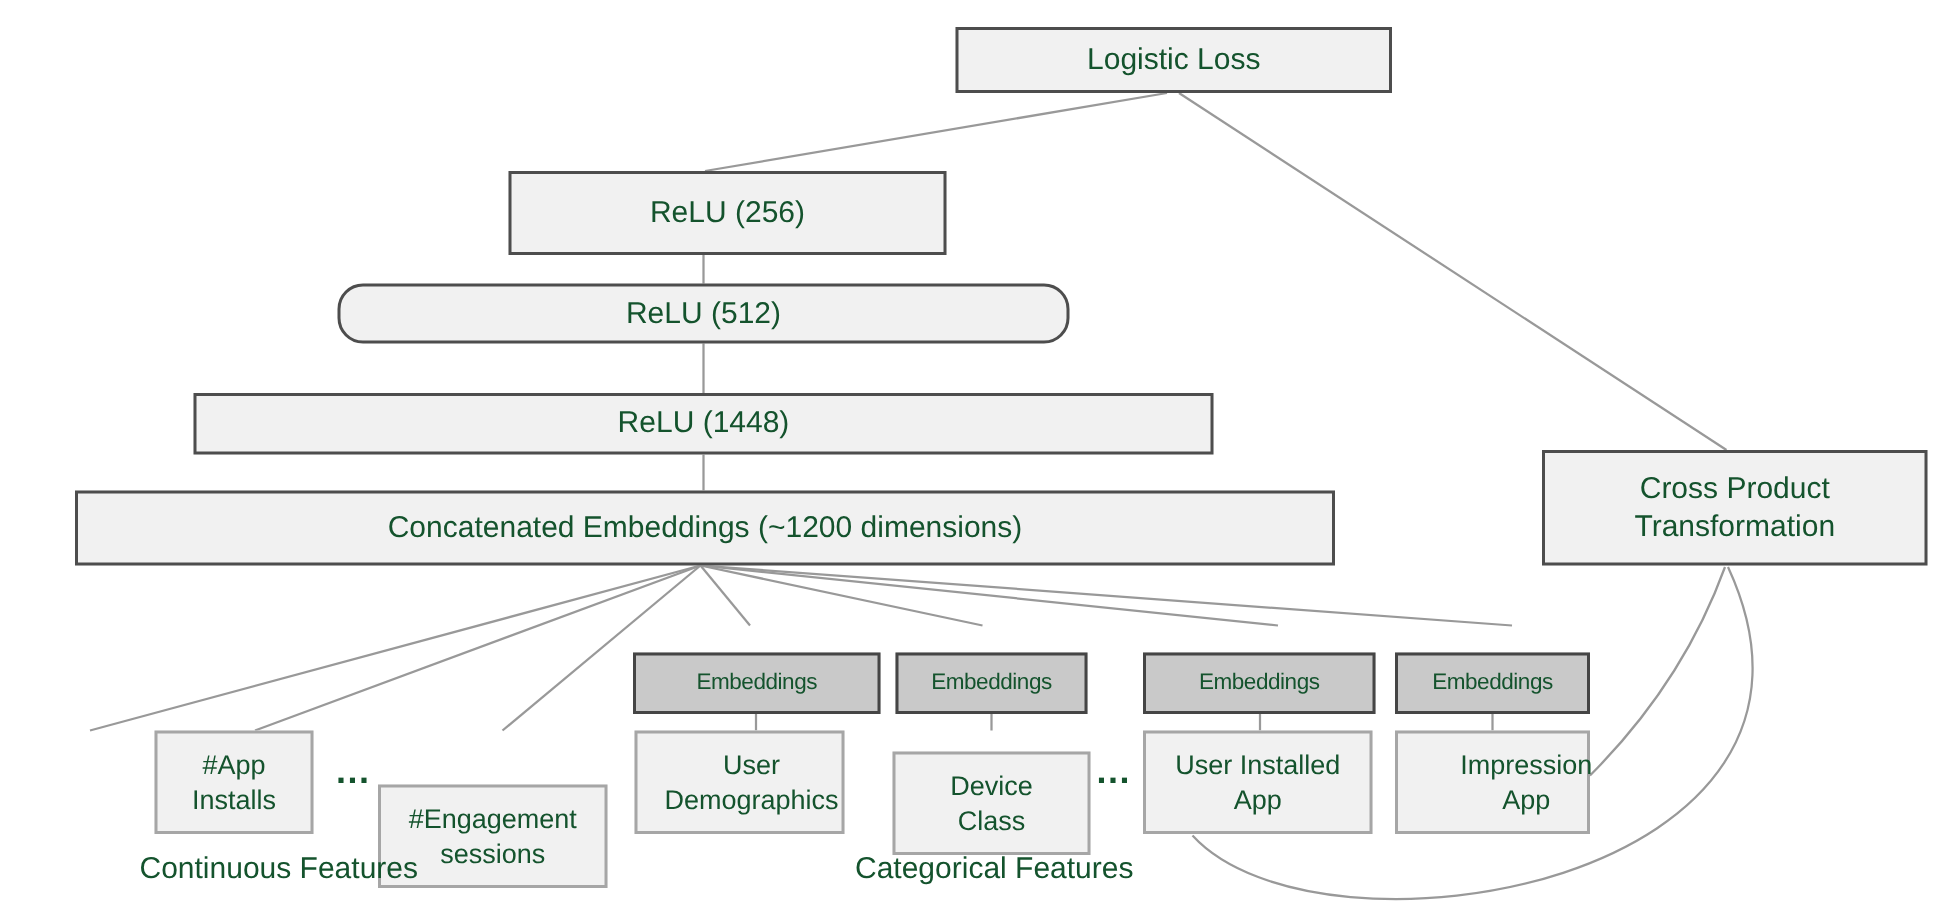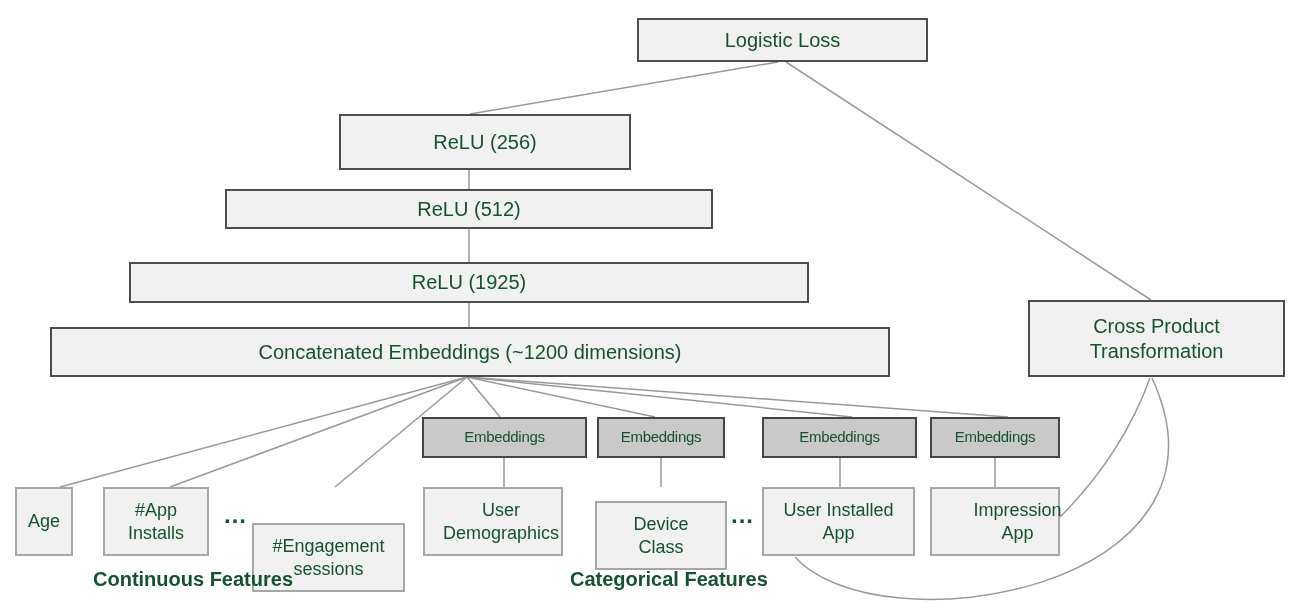--- a/index.html
+++ b/index.html
@@ -11,34 +11,35 @@
   .node{
     position:absolute;z-index:1;box-sizing:border-box;
     display:flex;align-items:center;justify-content:center;text-align:center;
     background:#f1f1f1;border:2px solid #4d4d4d;
     white-space:pre-line;line-height:1.25;
   }
   .deep{font-size:20px;}
   .emb{
     background:#c9c9c9;border:2px solid #454545;font-size:15px;
     letter-spacing:-0.3px;
+    margin-top:18px;
   }
   .feat{border:2px solid #a6a6a6;font-size:18px;}
   .dots{
     position:absolute;z-index:1;font-size:24px;font-weight:bold;
     letter-spacing:1px;line-height:1;
   }
   .grouplabel{
-    position:absolute;z-index:1;font-size:20px;font-weight:bold;
+    position:absolute;z-index:1;font-size:20px;font-weight:normal;
     white-space:nowrap;
   }
   
   #logistic-loss {left:637px;top:18px;width:291px;height:44px;}
   #relu-256      {left:323px;top:114px;width:292px;height:56px;margin-left:16px;}
-  #relu-512      {left:225px;top:189px;width:488px;height:40px;}
+  #relu-512      {left:225px;top:189px;width:488px;height:40px;border-radius:17px;}
   #relu-1024     {left:129px;top:262px;width:680px;height:41px;}
   #concat        {left:50px;top:327px;width:840px;height:50px;text-align:right;}
   #cross-product {left:1028px;top:300px;width:257px;height:77px;font-size:20px;}
   #emb-1{left:422px;top:417px;width:165px;height:41px;}
   #emb-2{left:597px;top:417px;width:128px;height:41px;}
   #emb-3{left:762px;top:417px;width:155px;height:41px;}
   #emb-4{left:930px;top:417px;width:130px;height:41px;}
   #feat-age           {left:15px; top:487px;width:58px; height:69px;}
   #feat-app-installs  {left:103px;top:487px;width:106px;height:69px;}
   #feat-engagement    {left:252px;top:487px;width:153px;height:69px;margin-top:36px;}
@@ -80,31 +81,30 @@
       <line x1="995" y1="458" x2="995" y2="487"></line>
 
       <path d="M 795,557 C 880,650 1250,590 1152,378"></path>
       <path d="M 1060,517 Q 1122,455 1150,378"></path>
     </g>
   </svg>
 
   <div class="node deep" id="logistic-loss">Logistic Loss</div>
   <div class="node deep" id="relu-256">ReLU (256)</div>
   <div class="node deep" id="relu-512">ReLU (512)</div>
-  <div class="node deep" id="relu-1024">ReLU (1925)</div>
+  <div class="node deep" id="relu-1024">ReLU (1448)</div>
   <div class="node deep" id="concat">Concatenated Embeddings (~1200 dimensions)</div>
   <div class="node deep" id="cross-product">Cross Product
 Transformation</div>
 
   <div class="node emb" id="emb-1">Embeddings</div>
   <div class="node emb" id="emb-2">Embeddings</div>
   <div class="node emb" id="emb-3">Embeddings</div>
   <div class="node emb" id="emb-4">Embeddings</div>
 
-  <div class="node feat" id="feat-age">Age</div>
   <div class="node feat" id="feat-app-installs">#App
 Installs</div>
   <div class="dots" id="dots-continuous">...</div>
   <div class="node feat" id="feat-engagement">#Engagement
 sessions</div>
 
   <div class="node feat" id="feat-user-demo">User
 Demographics</div>
   <div class="node feat" id="feat-device-class">Device
 Class</div>

